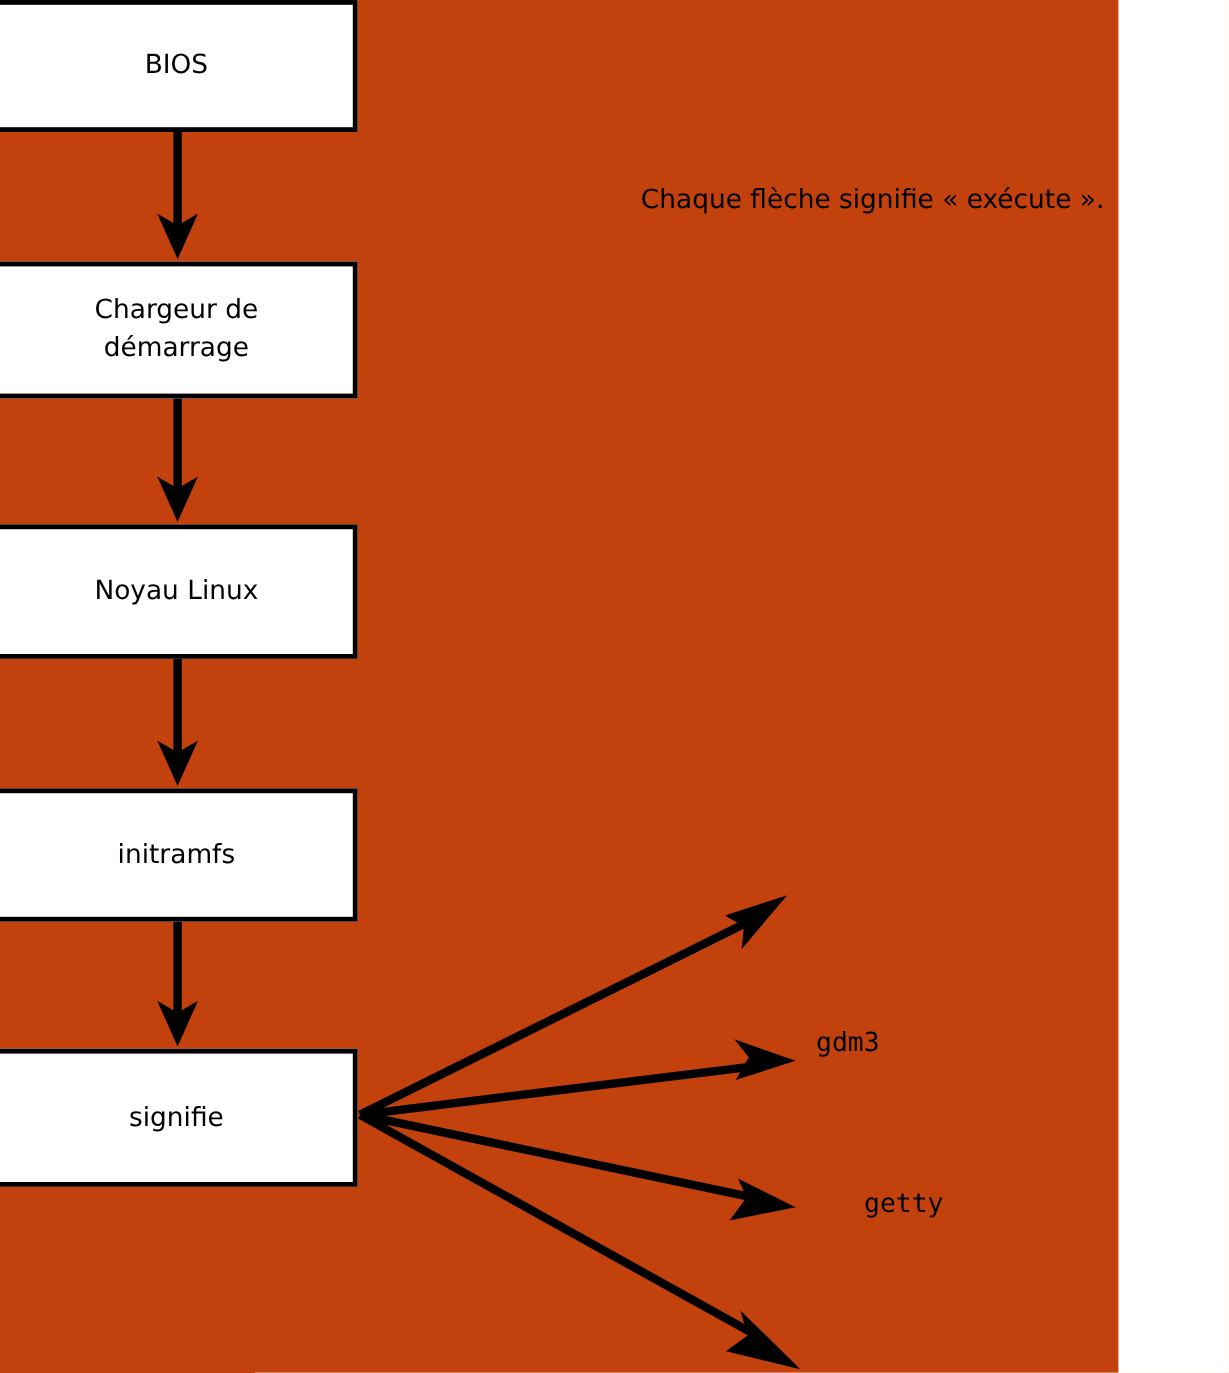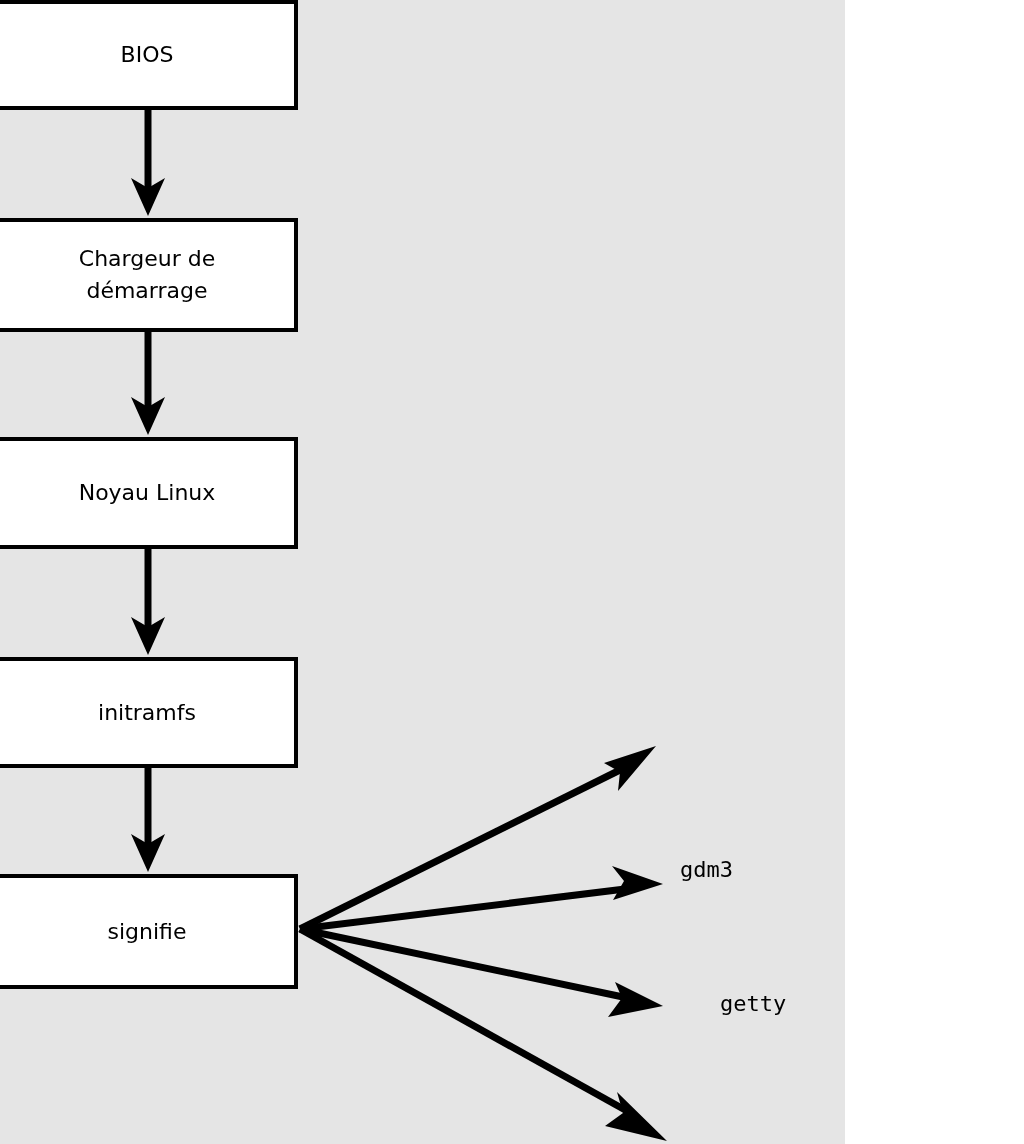--- a/index.html
+++ b/index.html
@@ -10,23 +10,23 @@
   }
   body {
     width: 1024px;
     height: 1144px;
     overflow: hidden;
     font-family: "DejaVu Sans", "Liberation Sans", sans-serif;
     color: #000000;
   }
   #canvas {
     position: relative;
-    width: 845px;
+    width: 932px;
     height: 1144px;
-    background: #e5e5e5;
+    background: #c2410c;
   }
   #diagram-svg {
     position: absolute;
     left: 0;
     top: 0;
     width: 1024px;
     height: 1144px;
   }
   .node-box {
     position: absolute;
@@ -132,14 +132,15 @@
     <span class="node-label">signifie</span>
   </div>
 
 
   <div class="leaf-label" style="left:680px; top:858px;">gdm3</div>
 
   <div class="leaf-label" style="left:680px; top:992px;margin-left:40px;">getty</div>
 
   <div class="leaf-label" style="left:680px; top:1145px;">sshd</div>
 
+  <div class="caption-text" style="left:534px; top:154px;">Chaque flèche signifie « exécute ».</div>
 
 </div>
 
 </body></html>

